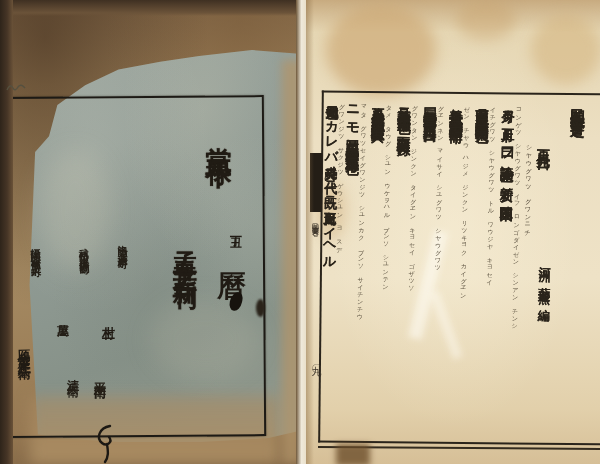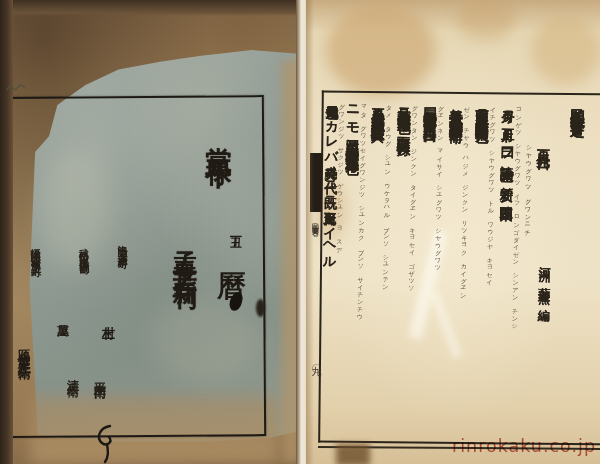--- a/index.html
+++ b/index.html
@@ -166,15 +166,14 @@
       <div class="vcol rubycol r4">グワンタン　ジンクン　タイグヱン　キヨセイ　ゴザツソ</div>
       <div class="vcol rcol tcol c5">為正月自唐虞已然舜以正月受終於文祖舜典</div>
       <div class="vcol rubycol r5">タメ　タウグ　シユン　ウケヲハル　ブンソ　シユンテン</div>
       <div class="vcol rcol tcol c6">ニモ又曰月正元日舜格于文祖蔡沈注月正正月也</div>
       <div class="vcol rubycol r6">マタ　グワツセイグワンジツ　シユンカク　ブンソ　サイチンチウ</div>
       <div class="vcol rcol tcol tight c7">元日朔日也シカレバ堯舜ノ代ニ既ニ正月元日トイヘル</div>
       <div class="vcol rubycol r7">グワンジツ　サクジツ　ゲウシユン　ヨ　スデ</div>
     </div>
   </div>
 
-  <div class="abs wm-url">rinrokaku.co.jp</div>
 
 </div>
 
 </body></html>

